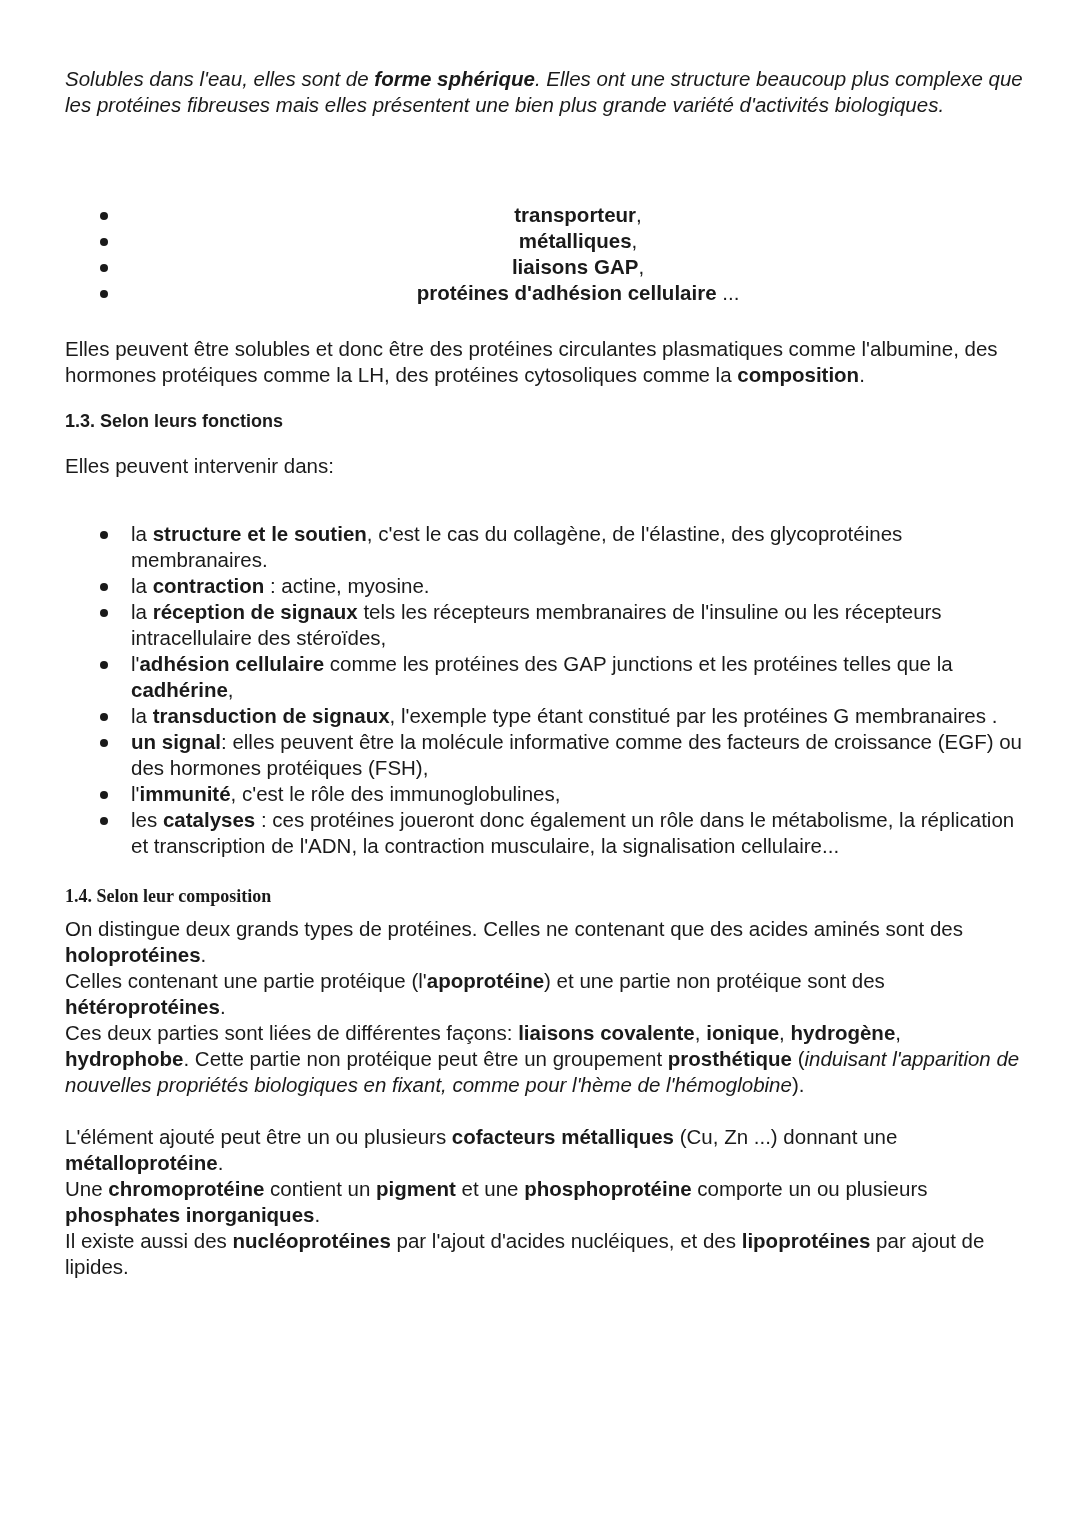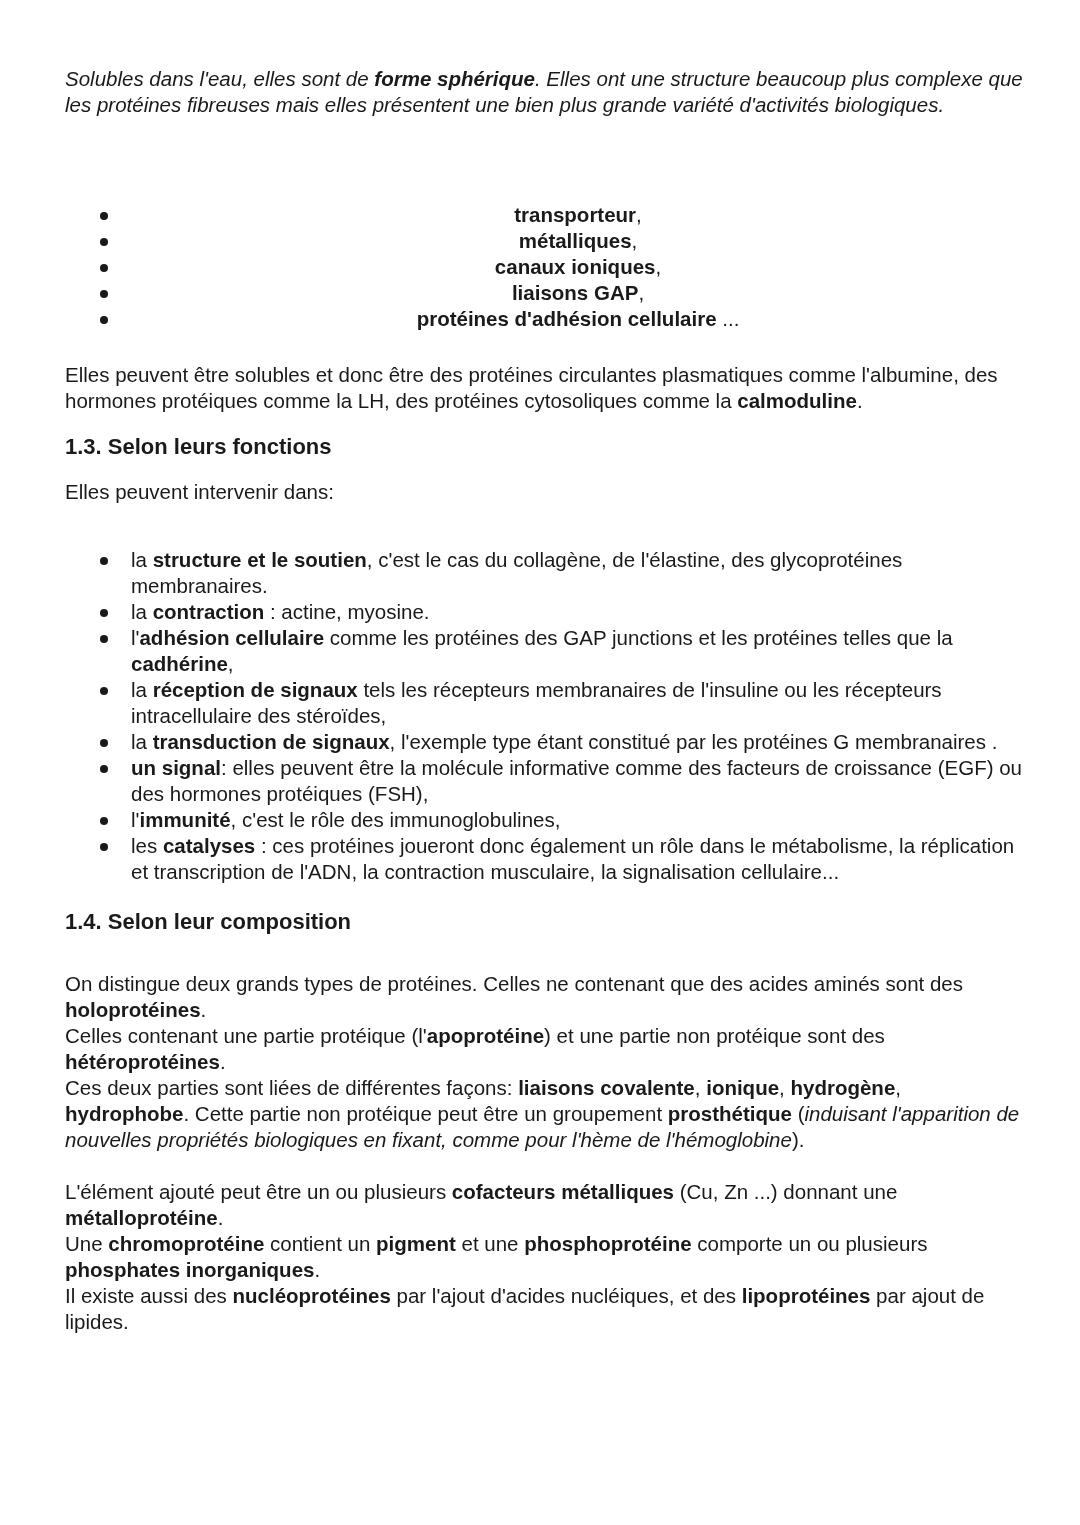--- a/index.html
+++ b/index.html
@@ -17,50 +17,49 @@
     ul { margin: 0; padding: 0; list-style: none; }
     li { position: relative; padding-left: 66px; }
     li::before {
       content: ""; position: absolute; left: 35px; top: 10px;
       width: 8px; height: 8px; border-radius: 50%; background: #1a1a1a;
     }
     .list-types { margin-bottom: 30px; text-align: center; }
     .list-types li { font-weight: bold; }
     .list-types li .normal { font-weight: normal; }
     .para-soluble { margin-bottom: 20px; }
-    h3 { margin: 0; font-size: 22px; line-height: 26px; font-weight: bold; }
+    h3 { margin: 0; font-size: 18px; line-height: 26px; font-weight: bold; }
     .h13 { margin-bottom: 19px; }
     .intro-fonctions { margin-bottom: 42px; }
     .list-fonctions { margin-bottom: 24px; }
-    .h14 { margin-bottom: 36px; }
+    .h14 { margin-bottom: 7px; font-family: Liberation Serif, serif; }
     .para-comp3 { margin-bottom: 26px; }
   </style>
 </head>
 <body>
 
 <div class="page">
   <p class="intro"><span class="normal">Solubles dans l'eau, elles sont de </span><b>forme sphérique</b><span class="normal">. Elles ont une structure beaucoup plus complexe que les protéines fibreuses mais elles présentent une bien plus grande variété d'activités biologiques.</span></p>
 
   <ul class="list-types">
       <li><b>transporteur</b><span class="normal">,</span></li>
       <li><b>métalliques</b><span class="normal">,</span></li>
-      <li><b>canaux ioniques</b><span class="normal">,</span></li>
       <li><b>liaisons GAP</b><span class="normal">,</span></li>
       <li><b>protéines d'adhésion cellulaire</b><span class="normal"> ...</span></li>
     </ul>
 
-  <p class="para-soluble"><span class="normal">Elles peuvent être solubles et donc être des protéines circulantes plasmatiques comme l'albumine, des hormones protéiques comme la LH, des protéines cytosoliques comme la </span><b>calmoduline</b><span class="normal">.</span></p>
+  <p class="para-soluble"><span class="normal">Elles peuvent être solubles et donc être des protéines circulantes plasmatiques comme l'albumine, des hormones protéiques comme la LH, des protéines cytosoliques comme la </span><b>composition</b><span class="normal">.</span></p>
 
   <h3 class="h13">1.3. Selon leurs fonctions</h3>
   <p class="intro-fonctions">Elles peuvent intervenir dans:</p>
   <ul class="list-fonctions">
       <li><span class="normal">la </span><b>structure et le soutien</b><span class="normal">, c'est le cas du collagène, de l'élastine, des glycoprotéines membranaires.</span></li>
       <li><span class="normal">la </span><b>contraction</b><span class="normal"> : actine, myosine.</span></li>
+      <li><span class="normal">la </span><b>réception de signaux</b><span class="normal"> tels les récepteurs membranaires de l'insuline ou les récepteurs intracellulaire des stéroïdes,</span></li>
       <li><span class="normal">l'</span><b>adhésion cellulaire</b><span class="normal"> comme les protéines des GAP junctions et les protéines telles que la </span><b>cadhérine</b><span class="normal">,</span></li>
-      <li><span class="normal">la </span><b>réception de signaux</b><span class="normal"> tels les récepteurs membranaires de l'insuline ou les récepteurs intracellulaire des stéroïdes,</span></li>
       <li><span class="normal">la </span><b>transduction de signaux</b><span class="normal">, l'exemple type étant constitué par les protéines G membranaires .</span></li>
       <li><b>un signal</b><span class="normal">: elles peuvent être la molécule informative comme des facteurs de croissance (EGF) ou des hormones protéiques (FSH),</span></li>
       <li><span class="normal">l'</span><b>immunité</b><span class="normal">, c'est le rôle des immunoglobulines,</span></li>
       <li><span class="normal">les </span><b>catalyses</b><span class="normal"> : ces protéines joueront donc également un rôle dans le métabolisme, la réplication et transcription de l'ADN, la contraction musculaire, la signalisation cellulaire...</span></li>
     </ul>
 
   <h3 class="h14">1.4. Selon leur composition</h3>
   <p class="para-comp3"><span class="normal">On distingue deux grands types de protéines. Celles ne contenant que des acides aminés sont des </span><b>holoprotéines</b><span class="normal">.</span><br><span class="normal">Celles contenant une partie protéique (l'</span><b>apoprotéine</b><span class="normal">) et une partie non protéique sont des </span><b>hétéroprotéines</b><span class="normal">.</span><br><span class="normal">Ces deux parties sont liées de différentes façons: </span><b>liaisons covalente</b><span class="normal">, </span><b>ionique</b><span class="normal">, </span><b>hydrogène</b><span class="normal">, </span><b>hydrophobe</b><span class="normal">. Cette partie non protéique peut être un groupement </span><b>prosthétique</b><span class="normal"> (</span><i>induisant l'apparition de nouvelles propriétés biologiques en fixant, comme pour l'hème de l'hémoglobine</i><span class="normal">).</span></p>
   <p><span class="normal">L'élément ajouté peut être un ou plusieurs </span><b>cofacteurs métalliques</b><span class="normal"> (Cu, Zn ...) donnant une </span><b>métalloprotéine</b><span class="normal">.</span><br><span class="normal">Une </span><b>chromoprotéine</b><span class="normal"> contient un </span><b>pigment</b><span class="normal"> et une </span><b>phosphoprotéine</b><span class="normal"> comporte un ou plusieurs </span><b>phosphates inorganiques</b><span class="normal">.</span><br><span class="normal">Il existe aussi des </span><b>nucléoprotéines</b><span class="normal"> par l'ajout d'acides nucléiques, et des </span><b>lipoprotéines</b><span class="normal"> par ajout de lipides.</span></p>
 </div>

